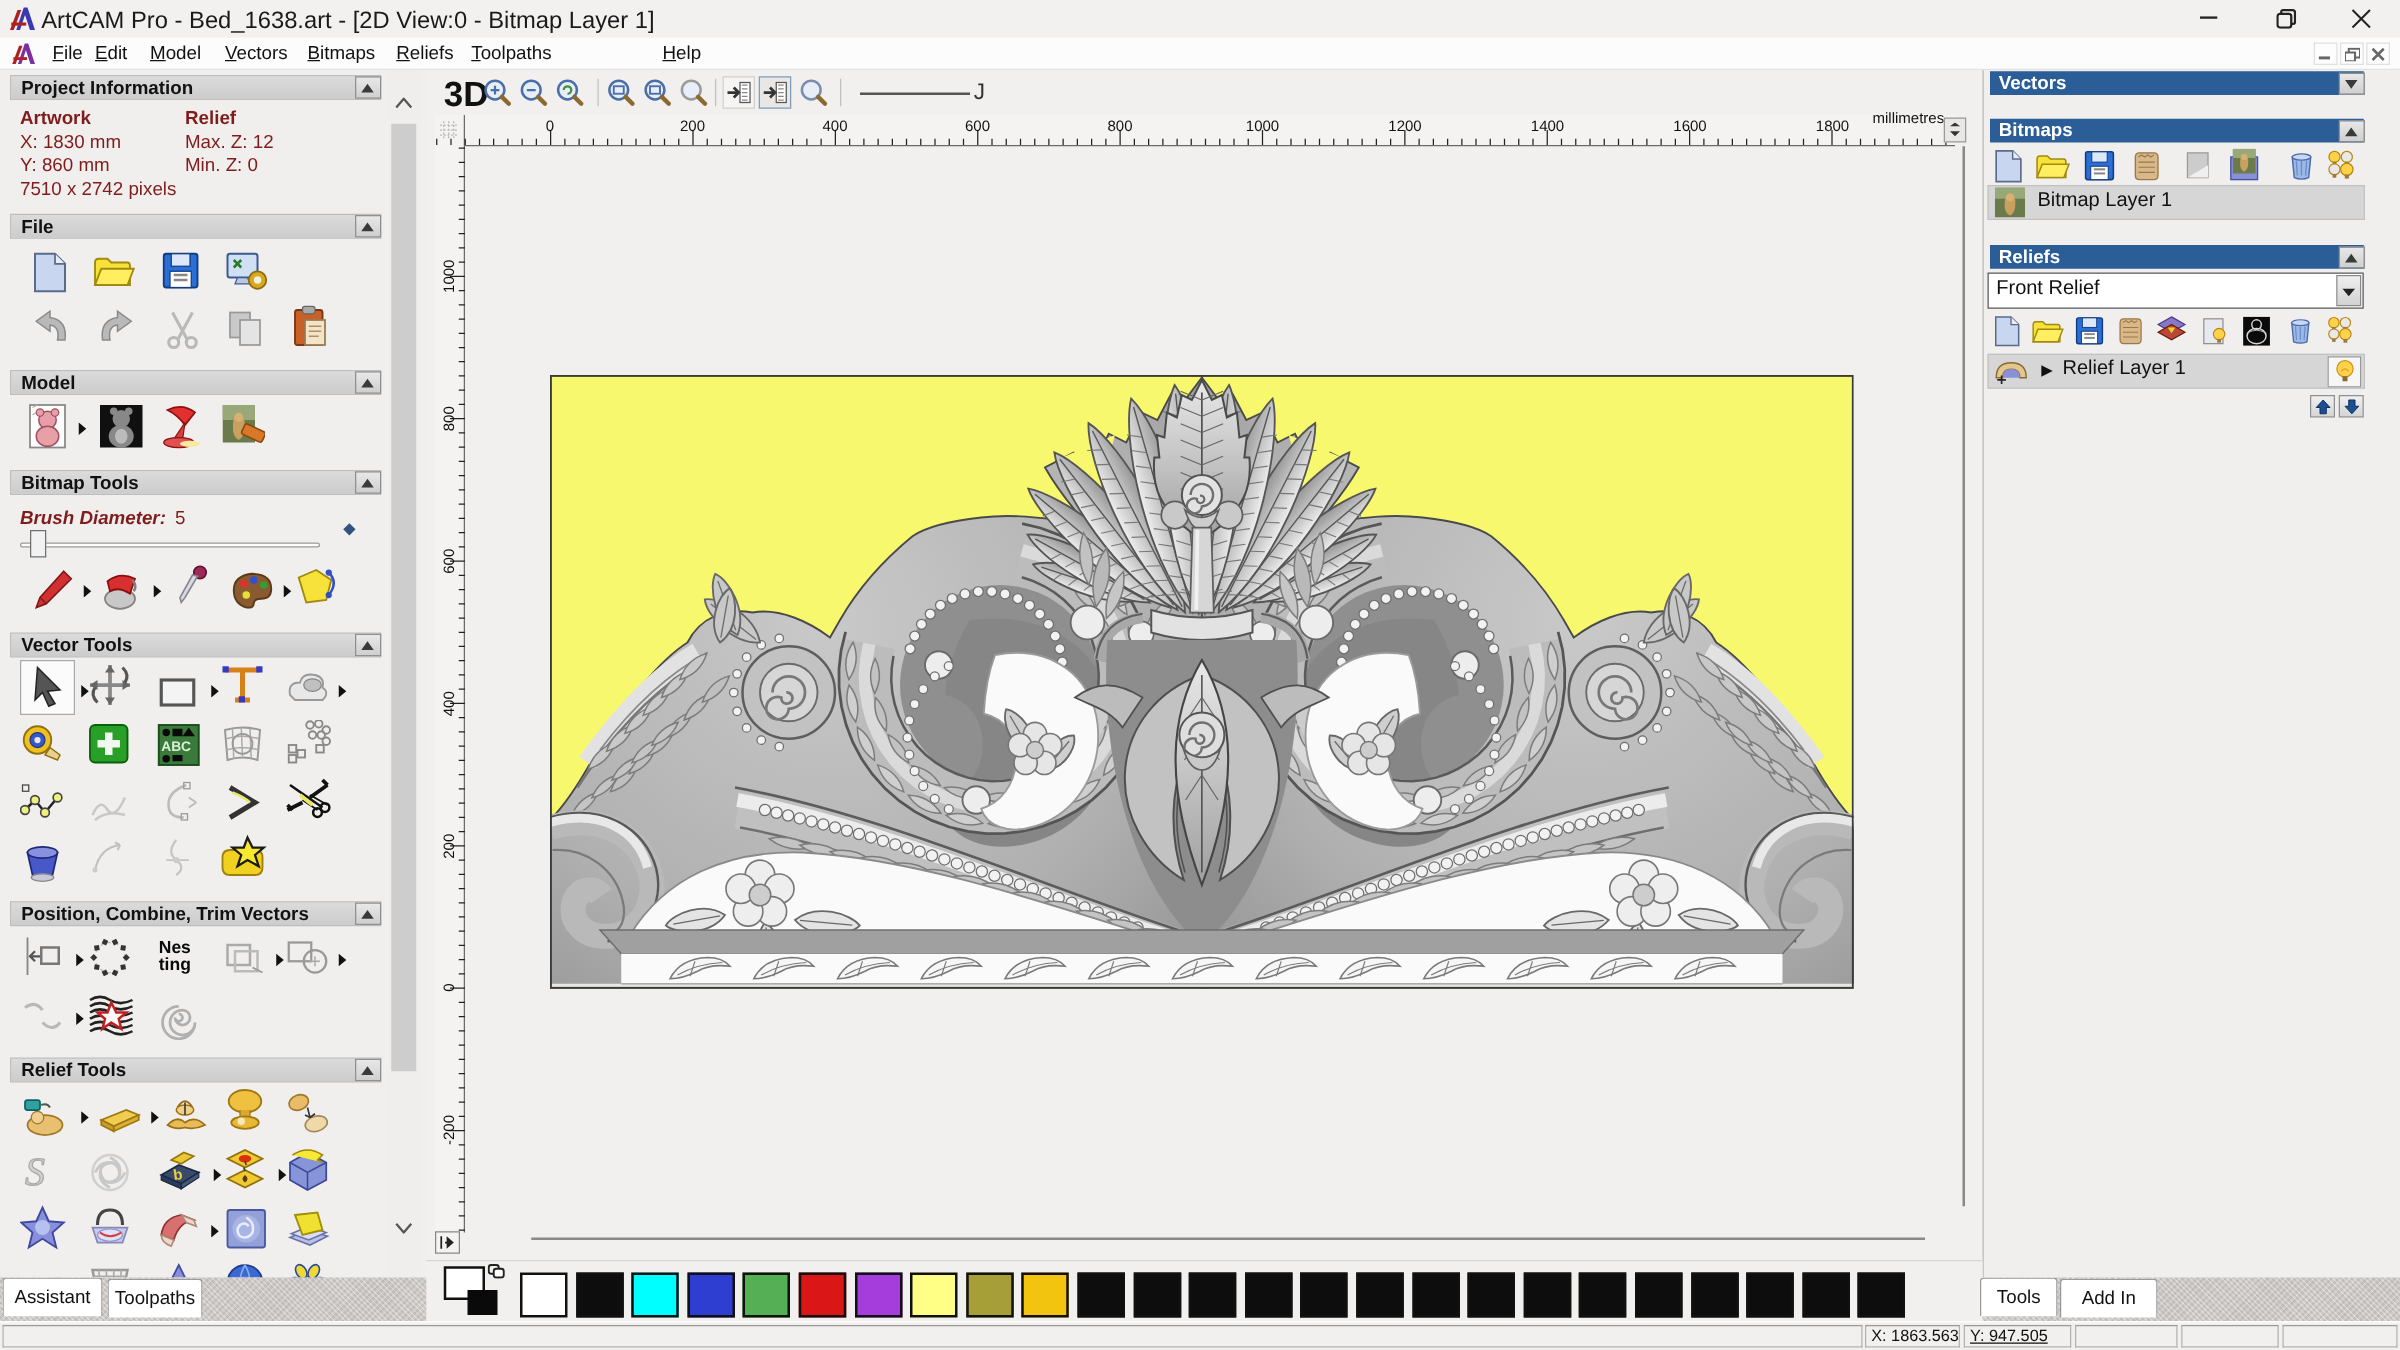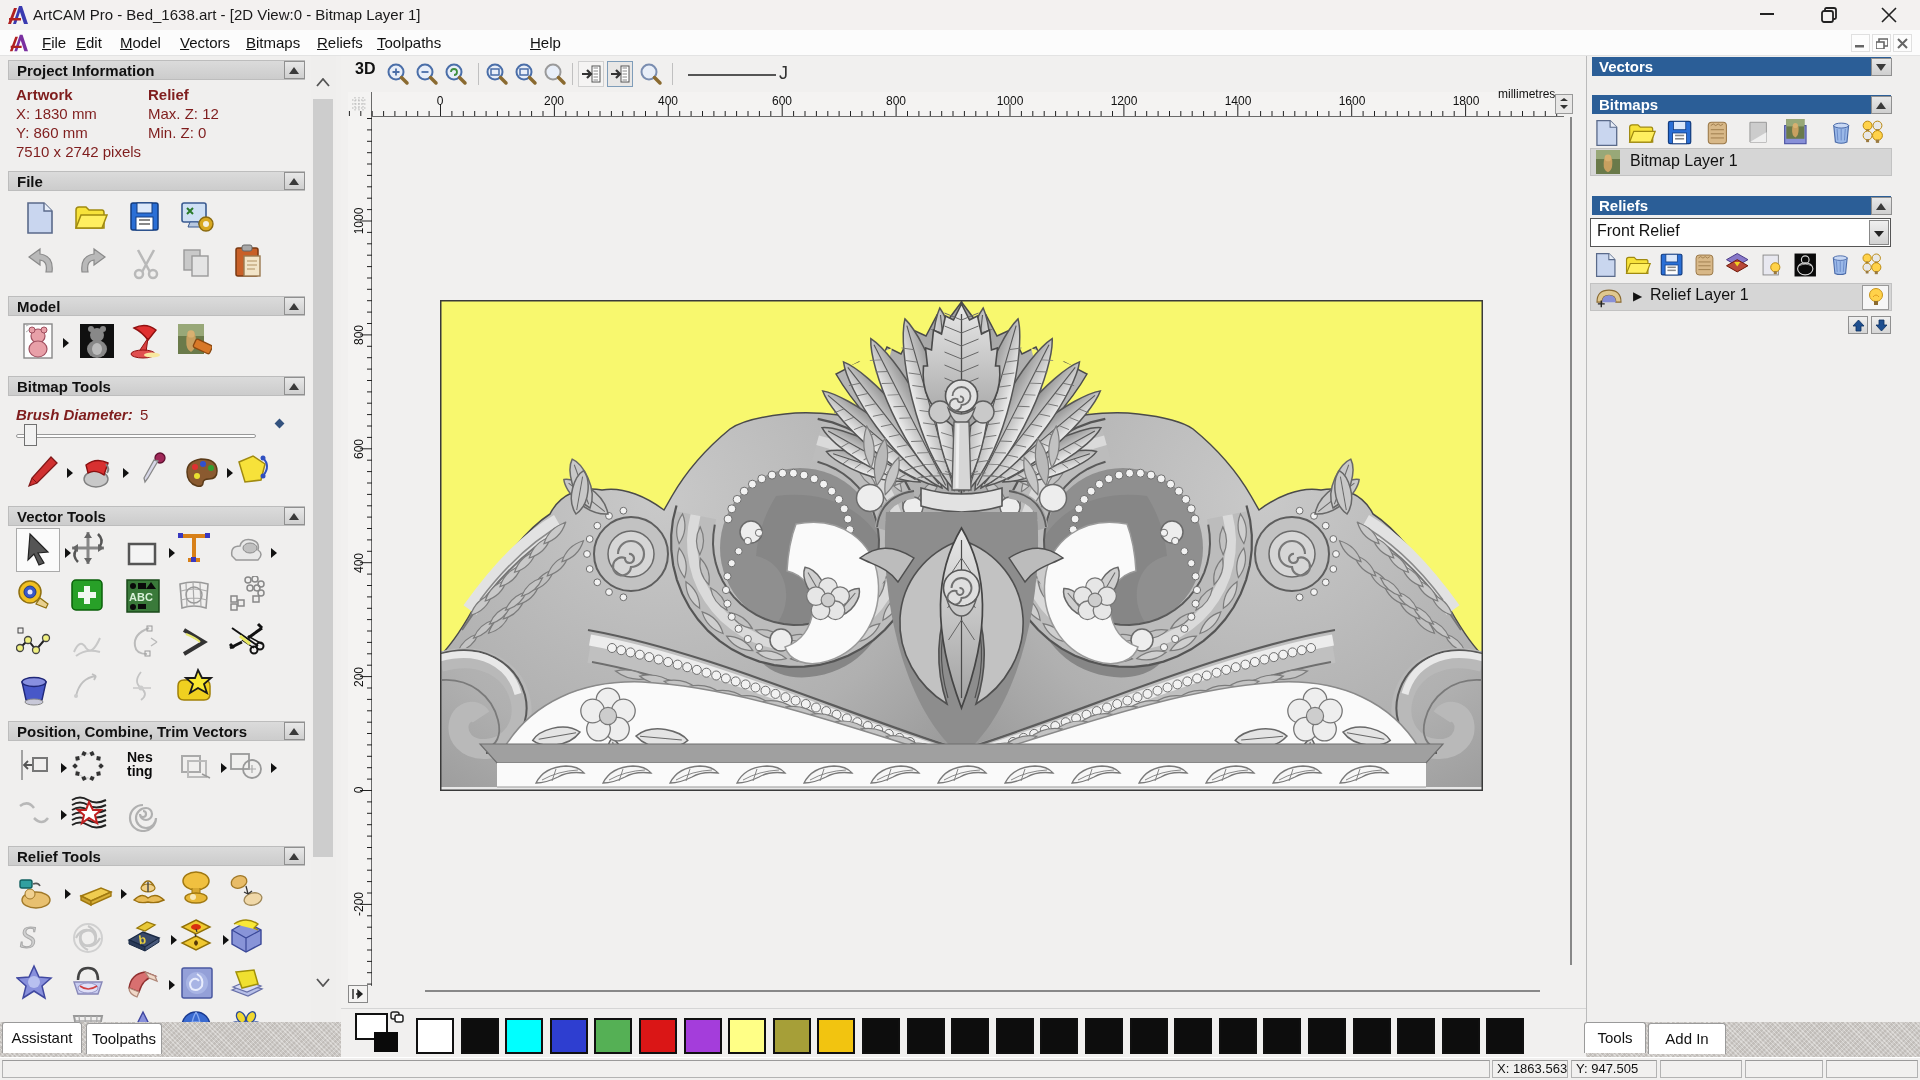--- a/index.html
+++ b/index.html
@@ -1,20 +1,20 @@
 <!DOCTYPE html>
 <html><head>
 <meta charset="utf-8">
 <style>
   * { margin:0; padding:0; box-sizing:border-box; }
   html,body { width:1920px; height:1080px; overflow:hidden; font-family:"Liberation Sans", sans-serif; }
   body { background:#f0efee; position:relative; }
   .abs { position:absolute; }
   #titlebar { left:0; top:0; width:1920px; height:30px; background:#f3f1f0; }
-  #titletext { left:33px; top:6px; font-size:15px; color:#1a1a1a; }
+  #titletext { left:33px; top:6px; font-size:19px; color:#1a1a1a; }
   #menubar { left:0; top:30px; width:1920px; height:26px; background:#fcfcfc; border-bottom:1px solid #e3e3e3; }
   .menu { position:absolute; top:34px; font-size:15px; color:#111; }
   .menu u { text-decoration:underline; }
   #leftpanel { left:0; top:56px; width:341px; height:966px; background:#f0efee; }
   .hdr { position:absolute; left:8px; width:297px; height:20px; background:linear-gradient(#dbdbdb,#cccccc); border:1px solid #bdbdbd; }
   .hdr .t { position:absolute; left:8px; top:1px; font-size:15px; font-weight:bold; color:#111; }
   .hbtn { position:absolute; width:21px; height:18px; background:linear-gradient(#e8e8e8,#cfcfcf); border:1px solid #909090; }
   .hbtn:after { content:""; position:absolute; left:4px; top:5px; border-left:5px solid transparent; border-right:5px solid transparent; border-bottom:7px solid #3a3a3a; }
   .hbtn.down:after { border-bottom:none; border-top:7px solid #3a3a3a; }
   .ptxt { position:absolute; font-size:15px; color:#7f1d1d; }
@@ -120,21 +120,21 @@
 <div class="hbtn" style="left:284px;top:847px;"></div>
 <div class="abs" style="left:311px;top:56px;width:25px;height:966px;background:#efeeed;"></div>
 <div class="abs" style="left:313px;top:99px;width:20px;height:758px;background:#cdcdcd;"></div>
 <svg class="abs" style="left:316px;top:78px;" width="14" height="9" viewBox="0 0 14 9">
     <path d="M1 8 L7 1 L13 8" fill="none" stroke="#555" stroke-width="1.8"></path>
   </svg>
 <svg class="abs" style="left:316px;top:978px;" width="14" height="9" viewBox="0 0 14 9">
     <path d="M1 1 L7 8 L13 1" fill="none" stroke="#555" stroke-width="1.8"></path>
   </svg>
 <div class="abs" style="left:341px;top:56px;width:1245px;height:952px;background:#f1f0ef;"></div>
-<div class="abs" style="left:355px;top:60px;font-size:16px;font-weight:bold;color:#111;">3D</div>
+<div class="abs" style="left:355px;top:60px;font-size:28px;font-weight:bold;color:#111;">3D</div>
 <svg class="abs icon" style="left:385px;top:62px;" width="26" height="26" viewBox="0 0 26 26">
     <circle cx="11" cy="10" r="7.5" fill="#e8eef8" stroke="#4a6ea8" stroke-width="2"></circle>
     <path d="M16.5 15.5 L22 21" stroke="#8a6a30" stroke-width="3.5" stroke-linecap="round"></path>
     <path d="M7.5 10 H14.5 M11 6.5 V13.5" stroke="#4a6ea8" stroke-width="1.8"></path>
   </svg>
 <svg class="abs icon" style="left:414px;top:62px;" width="26" height="26" viewBox="0 0 26 26">
     <circle cx="11" cy="10" r="7.5" fill="#e8eef8" stroke="#4a6ea8" stroke-width="2"></circle>
     <path d="M16.5 15.5 L22 21" stroke="#8a6a30" stroke-width="3.5" stroke-linecap="round"></path>
     <path d="M7.5 10 H14.5" stroke="#4a6ea8" stroke-width="1.8"></path>
   </svg>
@@ -1551,15 +1551,15 @@
 <div class="swatch" style="left:1486px;background:#0d0d0d;"></div>
 <div class="abs" style="left:0px;top:1022px;width:341px;height:35px;background:#cdc9c5;background-image:repeating-linear-gradient(45deg,rgba(255,255,255,0.25) 0 1px,rgba(0,0,0,0.03) 1px 3px),repeating-linear-gradient(-45deg,rgba(255,255,255,0.15) 0 2px,rgba(120,115,110,0.08) 2px 4px);"></div>
 <div class="abs" style="left:1586px;top:1022px;width:334px;height:35px;background:#cdc9c5;background-image:repeating-linear-gradient(45deg,rgba(255,255,255,0.25) 0 1px,rgba(0,0,0,0.03) 1px 3px),repeating-linear-gradient(-45deg,rgba(255,255,255,0.15) 0 2px,rgba(120,115,110,0.08) 2px 4px);"></div>
 <div class="tab" style="left:2px;top:1022px;width:80px;line-height:30px;z-index:3;">Assistant</div>
 <div class="tab" style="left:86px;top:1023px;width:76px;line-height:29px;">Toolpaths</div>
 <div class="tab" style="left:1584px;top:1022px;width:62px;line-height:30px;z-index:3;">Tools</div>
 <div class="tab" style="left:1648px;top:1023px;width:78px;line-height:29px;">Add In</div>
 <div class="abs" style="left:0;top:1057px;width:1920px;height:23px;background:#f1f0ef;border-top:1px solid #fff;"></div>
 <div class="sfield" style="left:2px;width:1488px;"></div>
 <div class="sfield" style="left:1492px;width:76px;">X: 1863.563</div>
-<div class="sfield" style="left:1571px;width:86px;">Y: 947.505</div>
+<div class="sfield" style="left:1571px;width:86px;text-decoration:underline;">Y: 947.505</div>
 <div class="sfield" style="left:1660px;width:82px;"></div>
 <div class="sfield" style="left:1745px;width:78px;"></div>
 <div class="sfield" style="left:1826px;width:92px;"></div>
 </body></html>

